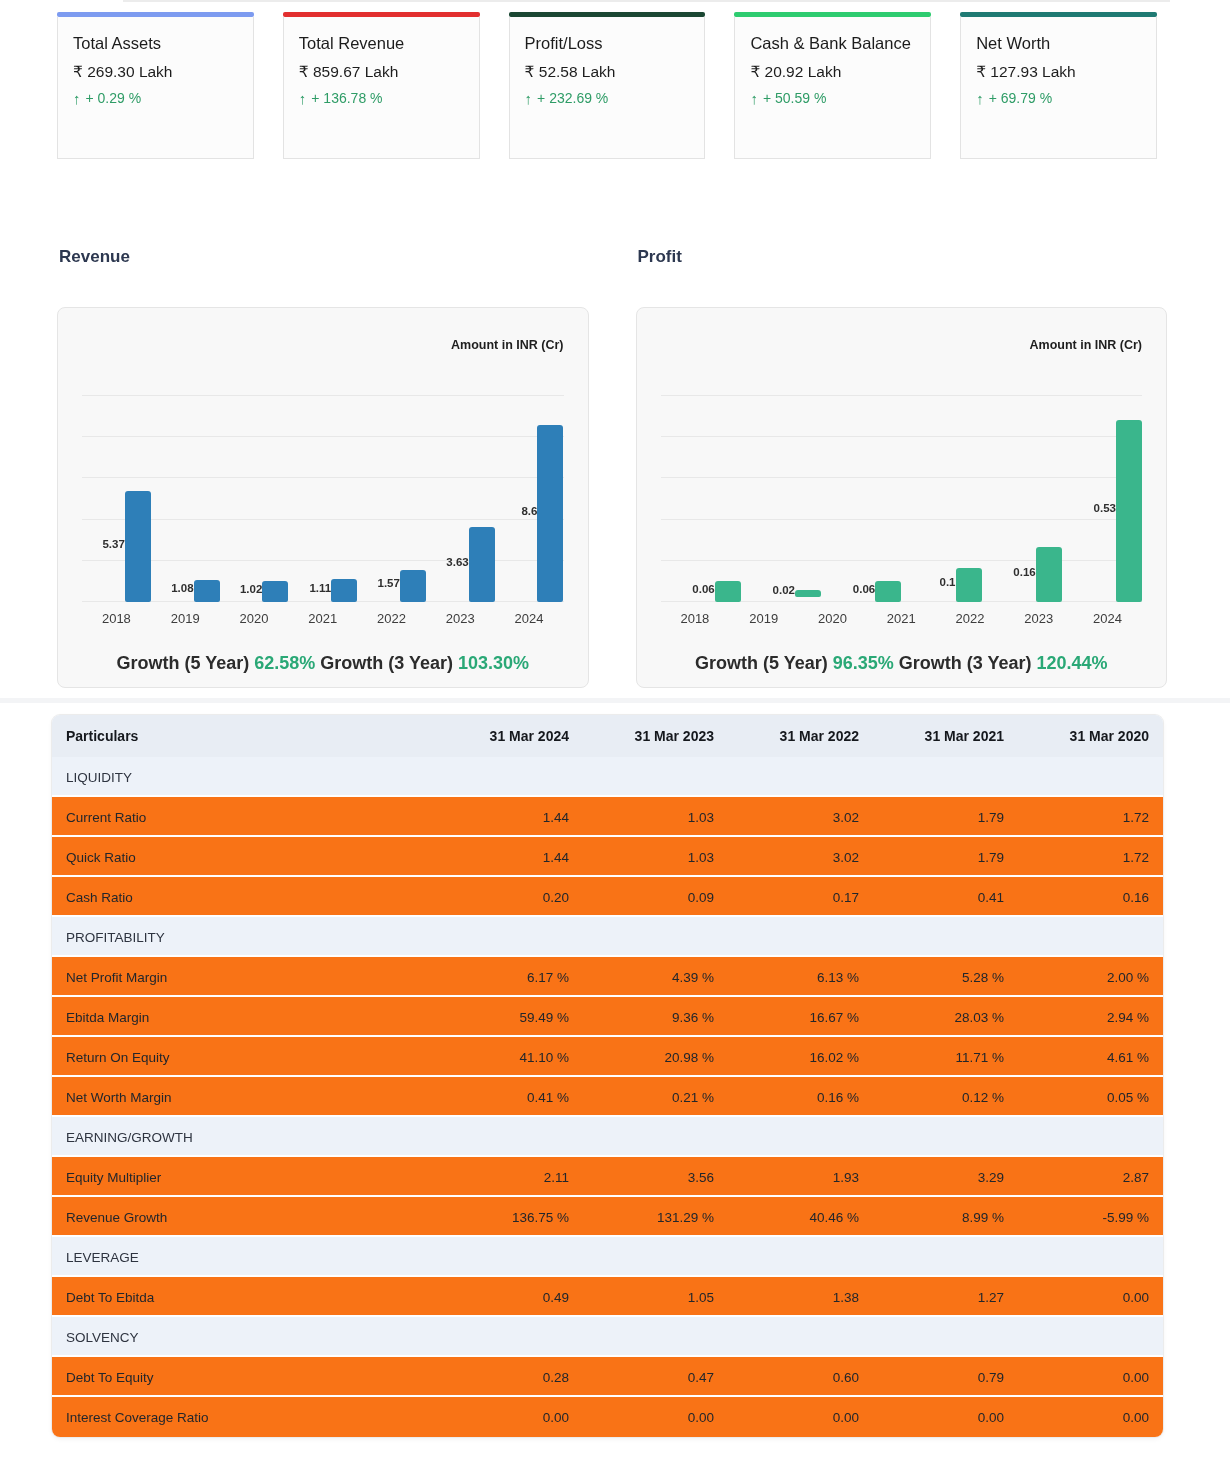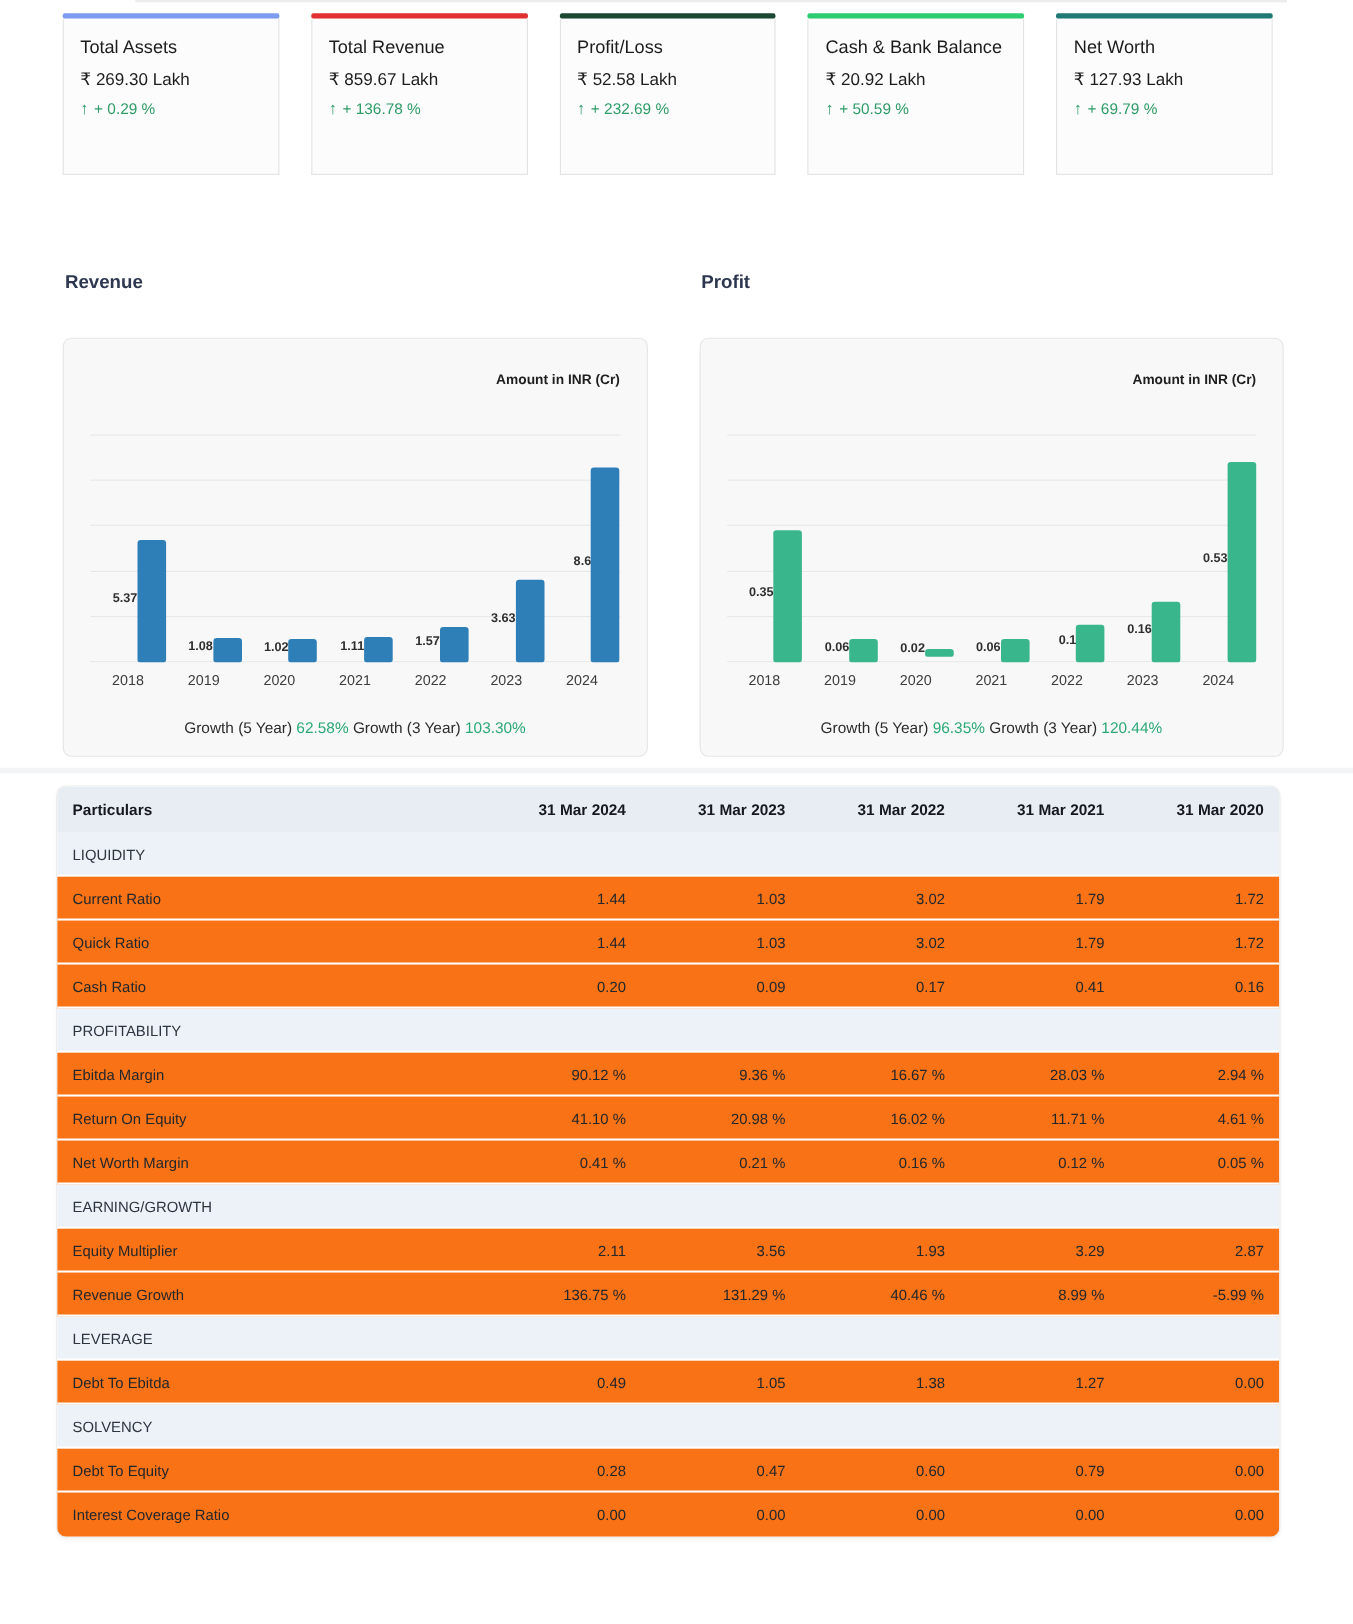--- a/index.html
+++ b/index.html
@@ -23,21 +23,21 @@
   .chart-title{font-size:17px;font-weight:700;color:#2d3850;margin:0 0 13px 2px;}
   .chart-card{background:#f8f8f8;border:1px solid #e5e5e5;border-radius:8px;padding:30px 24px 0;height:381px;box-sizing:border-box;margin-top:40px;}
   .unit-label{text-align:right;font-size:12.5px;font-weight:700;color:#1e1e1e;}
   .plot{position:relative;height:206px;margin-top:44px;display:flex;align-items:flex-end;}
   .gridline{position:absolute;left:0;right:0;height:1px;background:#e8e8e8;}
   .bar-group{flex:1;display:flex;flex-direction:row;align-items:center;justify-content:flex-end;position:relative;z-index:1;}
   .bar-label{font-size:11.5px;font-weight:700;color:#2f2f2f;margin-bottom:6px;}
   .bar{width:26px;border-radius:3px 3px 2px 2px;}
   .xlabels{display:flex;margin-top:9px;}
   .xlabel{flex:1;text-align:center;font-size:13px;color:#3d3d3d;}
-  .growth-row{text-align:center;margin-top:27px;font-size:14px;color:#2c2c2c;}
+  .growth-row{text-align:center;margin-top:27px;font-size:18px;color:#2c2c2c;font-weight:bold;}
   .growth-val{color:#2aa876;}
 
   
   .section-divider{height:5px;background:#f3f4f6;margin-top:10px;}
 
   
   .table-card{margin:12px 67px 30px 52px;border-radius:8px;overflow:hidden;
               box-shadow:0 0 0 1px #ececec,0 2px 5px rgba(0,0,0,.06);background:#fff;}
   .trow{display:grid;grid-template-columns:1fr 145px 145px 145px 145px 145px;align-items:center;padding:13px 14px;box-sizing:border-box;}
   .thead{height:42px;background:#e8edf4;font-weight:700;font-size:14px;color:#15181d;}
@@ -168,24 +168,20 @@
       <div class="chart-card">
         <div class="unit-label">Amount in INR (Cr)</div>
         <div class="plot">
           <div class="gridline" style="bottom: 0%;"></div>
           <div class="gridline" style="bottom: 20%;"></div>
           <div class="gridline" style="bottom: 40%;"></div>
           <div class="gridline" style="bottom: 60%;"></div>
           <div class="gridline" style="bottom: 80%;"></div>
           <div class="gridline" style="bottom: 100%;"></div>
           <div class="bar-group">
-            <div class="bar-label">0.35</div>
-            <div class="bar" style="height: 120px; background: rgb(58, 182, 140);"></div>
-          </div>
-          <div class="bar-group">
             <div class="bar-label">0.06</div>
             <div class="bar" style="height: 21px; background: rgb(58, 182, 140);"></div>
           </div>
           <div class="bar-group">
             <div class="bar-label">0.02</div>
             <div class="bar" style="height: 7px; background: rgb(58, 182, 140);"></div>
           </div>
           <div class="bar-group">
             <div class="bar-label">0.06</div>
             <div class="bar" style="height: 21px; background: rgb(58, 182, 140);"></div>
@@ -252,22 +248,30 @@
       <div class="cr">0.20</div>
       <div class="cr">0.09</div>
       <div class="cr">0.17</div>
       <div class="cr">0.41</div>
       <div class="cr">0.16</div>
     </div>
     <div class="trow tsection">
       <div class="cl">PROFITABILITY</div>
     </div>
     <div class="trow tdata">
+      <div class="cl">Net Profit Margin</div>
+      <div class="cr">6.17 %</div>
+      <div class="cr">4.39 %</div>
+      <div class="cr">6.13 %</div>
+      <div class="cr">5.28 %</div>
+      <div class="cr">2.00 %</div>
+    </div>
+    <div class="trow tdata">
       <div class="cl">Ebitda Margin</div>
-      <div class="cr">90.12 %</div>
+      <div class="cr">59.49 %</div>
       <div class="cr">9.36 %</div>
       <div class="cr">16.67 %</div>
       <div class="cr">28.03 %</div>
       <div class="cr">2.94 %</div>
     </div>
     <div class="trow tdata">
       <div class="cl">Return On Equity</div>
       <div class="cr">41.10 %</div>
       <div class="cr">20.98 %</div>
       <div class="cr">16.02 %</div>

